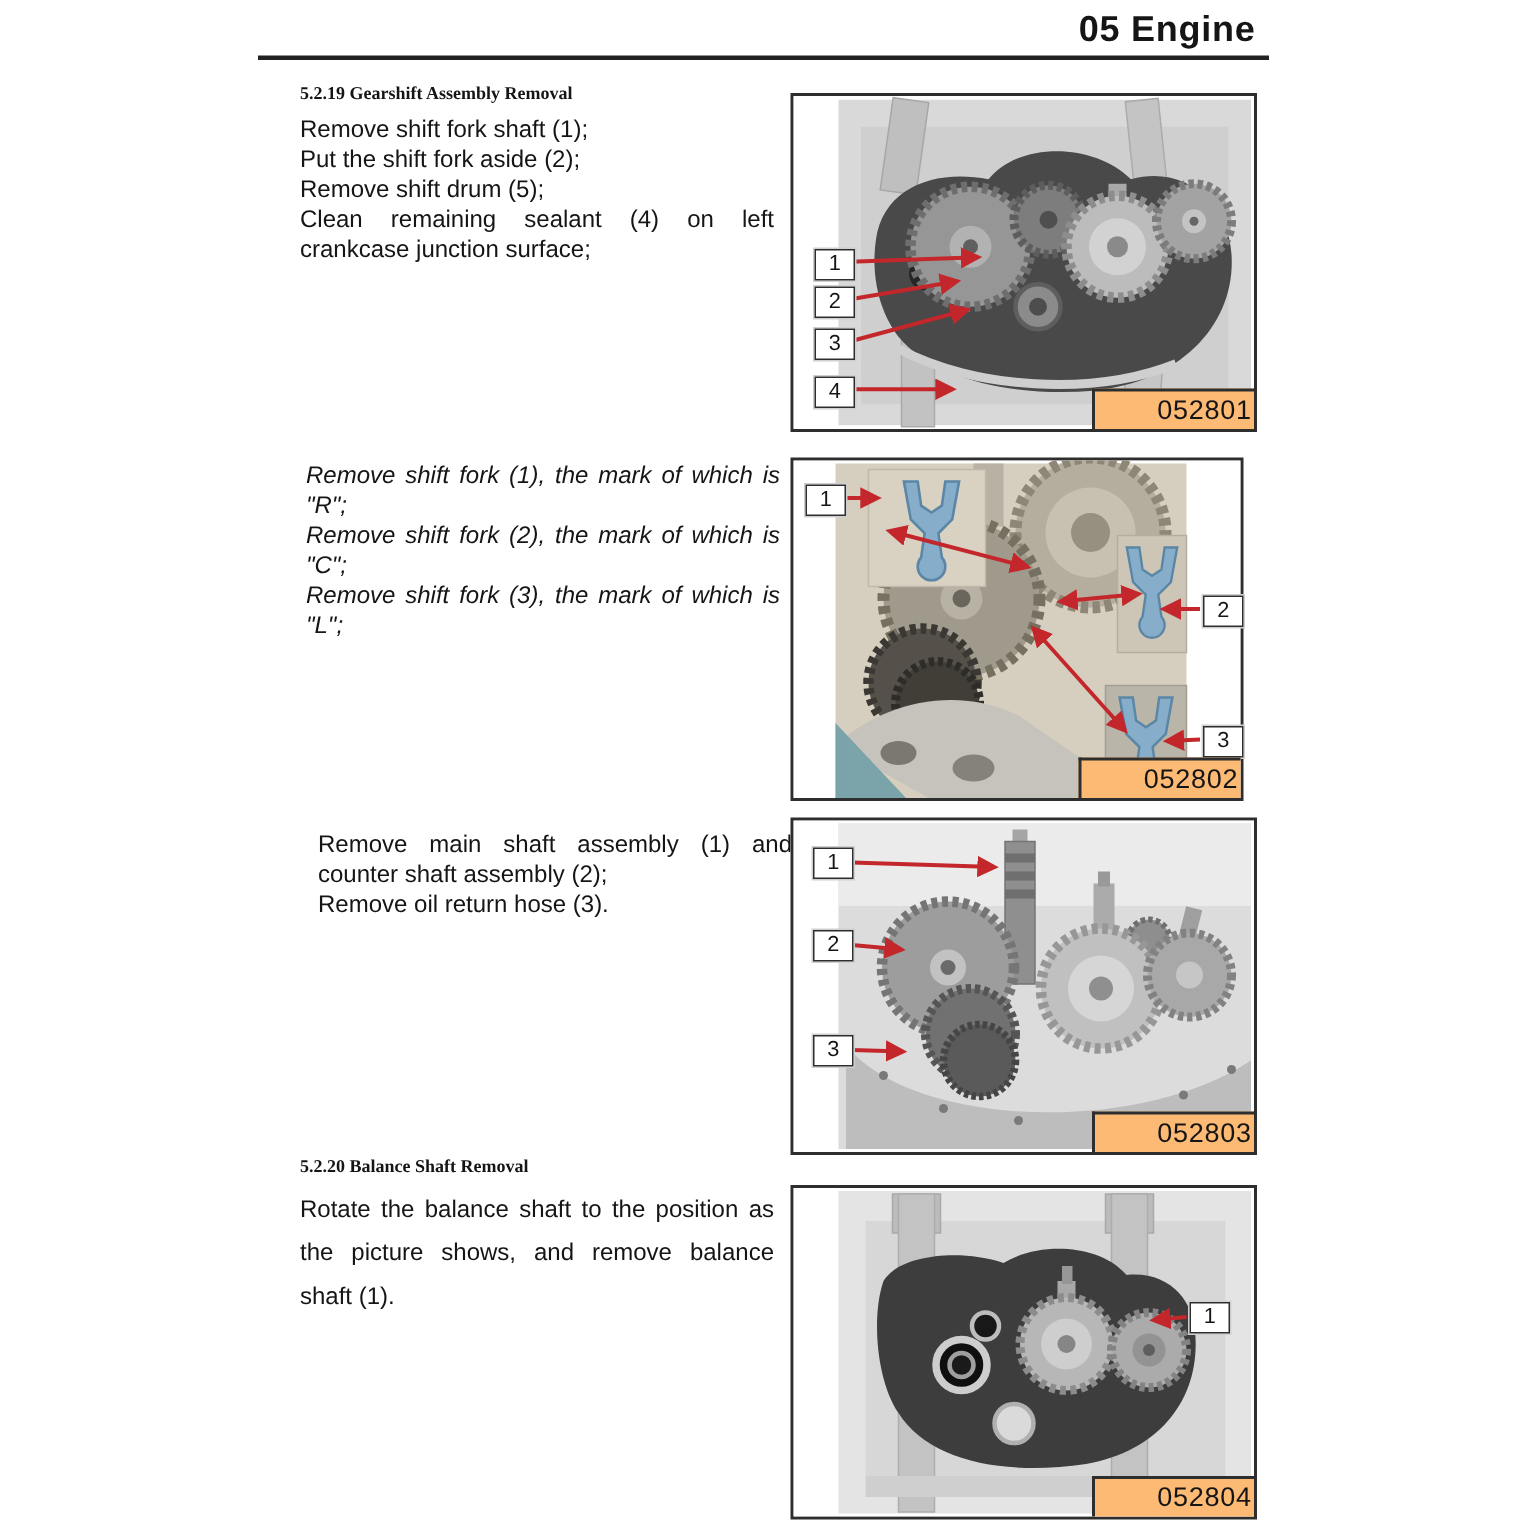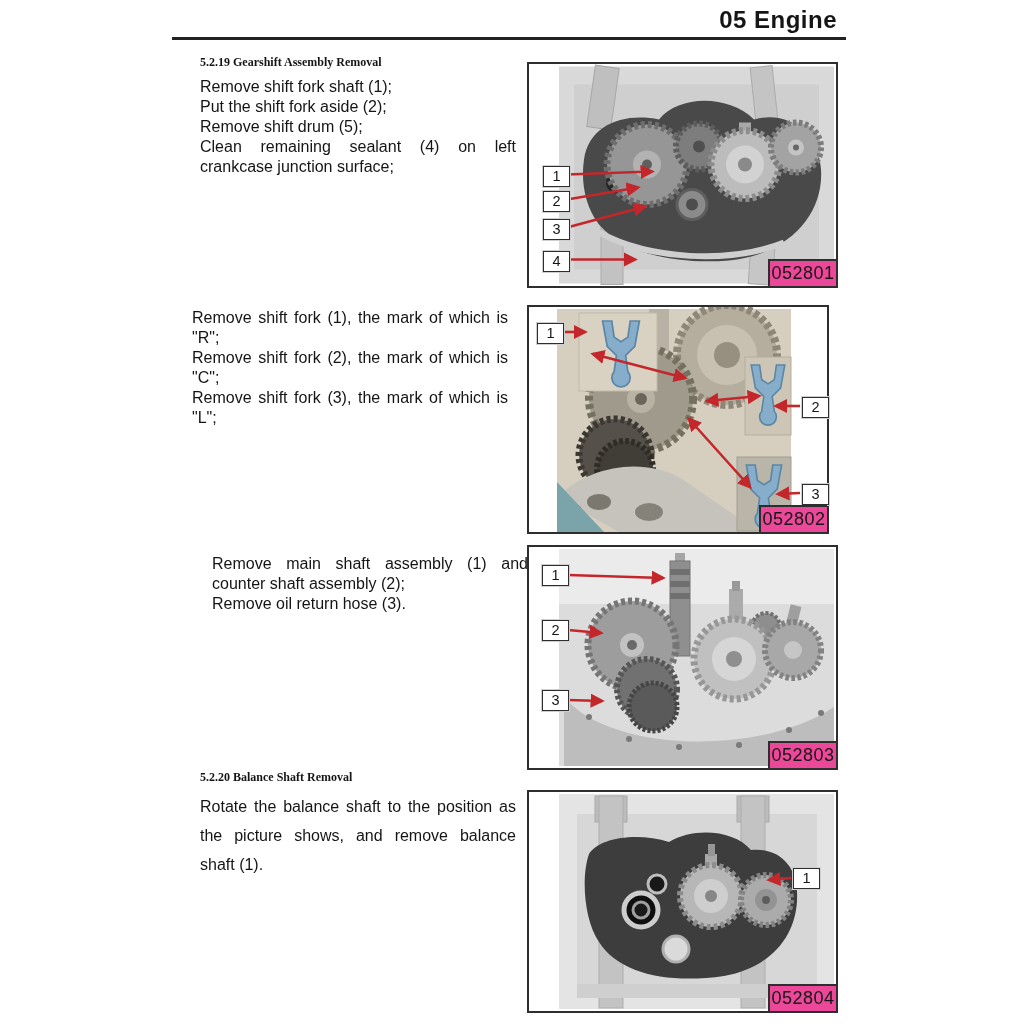--- a/index.html
+++ b/index.html
@@ -16,23 +16,23 @@
   .txt h3{margin:0 0 7px 0;font-size:12px;font-weight:bold;font-family:Liberation Serif, serif;}
   .ln{font-size:16px;line-height:20px;}
   .ln.j{text-align:justify;text-align-last:justify;}
   .txt.s4 .ln{line-height:29px;}
 
   
   .fig{position:absolute;background:#fff;border:2px solid #2e2e2e;box-sizing:border-box;}
   .fig svg{position:absolute;left:0;top:0;width:100%;height:100%;}
   .co{position:absolute;width:25px;height:19px;background:#fff;border:1px solid #2e2e2e;
       box-shadow:0 0 0 1px #cfcfcf;font-size:14.5px;line-height:19px;text-align:center;}
-  .fid{position:absolute;right:0;bottom:0;width:66px;height:25px;background:#ec4899;
+  .fid{position:absolute;right:0;bottom:0;width:66px;height:25px;background:#fdba74;
        border-top:2px solid #2e2e2e;border-left:2px solid #2e2e2e;
-       font-size:18px;line-height:25px;text-align:center;letter-spacing:.5px;}
+       font-size:18px;line-height:25px;text-align:center;letter-spacing:.5px;padding-left:40px;}
 </style>
 </head>
 <body>
 
 <div class="page">
 
   <div class="hdr-title">05 Engine</div>
   <div class="hdr-rule"></div>
 
   <div class="txt" style="left:200px;top:55px;">
@@ -80,21 +80,21 @@
       <line x1="38" y1="163" x2="116" y2="142" stroke="#c3272b" stroke-width="2.6" marker-end="url(#arr1)"></line>
       <line x1="38" y1="195" x2="106" y2="195" stroke="#c3272b" stroke-width="2.6" marker-end="url(#arr1)"></line>
     </svg>
     <div class="co" style="left:14px;top:102px;">1</div>
     <div class="co" style="left:14px;top:127px;">2</div>
     <div class="co" style="left:14px;top:155px;">3</div>
     <div class="co" style="left:14px;top:187px;">4</div>
     <div class="fid">052801</div>
   </div>
 
-  <div class="txt" style="left:192px;top:308px;">
+  <div class="txt" style="left:204px;top:308px;font-style:italic;">
     <div class="ln j">Remove shift fork (1), the mark of which is</div>
     <div class="ln">"R";</div>
     <div class="ln j">Remove shift fork (2), the mark of which is</div>
     <div class="ln">"C";</div>
     <div class="ln j">Remove shift fork (3), the mark of which is</div>
     <div class="ln">"L";</div>
   </div>
 
   <div class="fig" style="left:527px;top:305px;width:302px;height:229px;">
     <svg viewBox="0 0 298 225">

